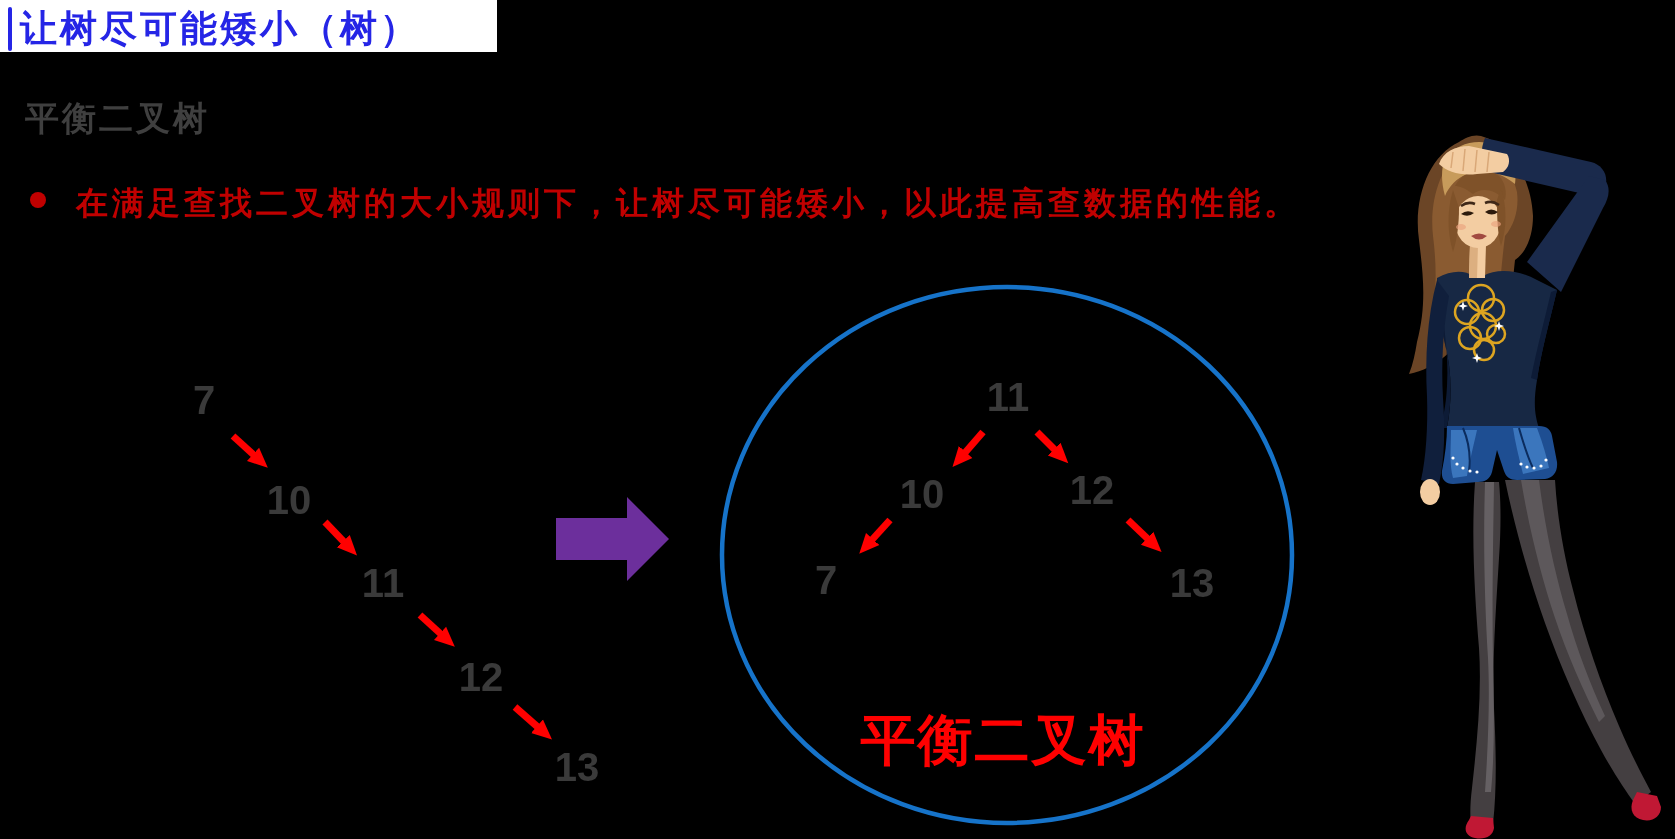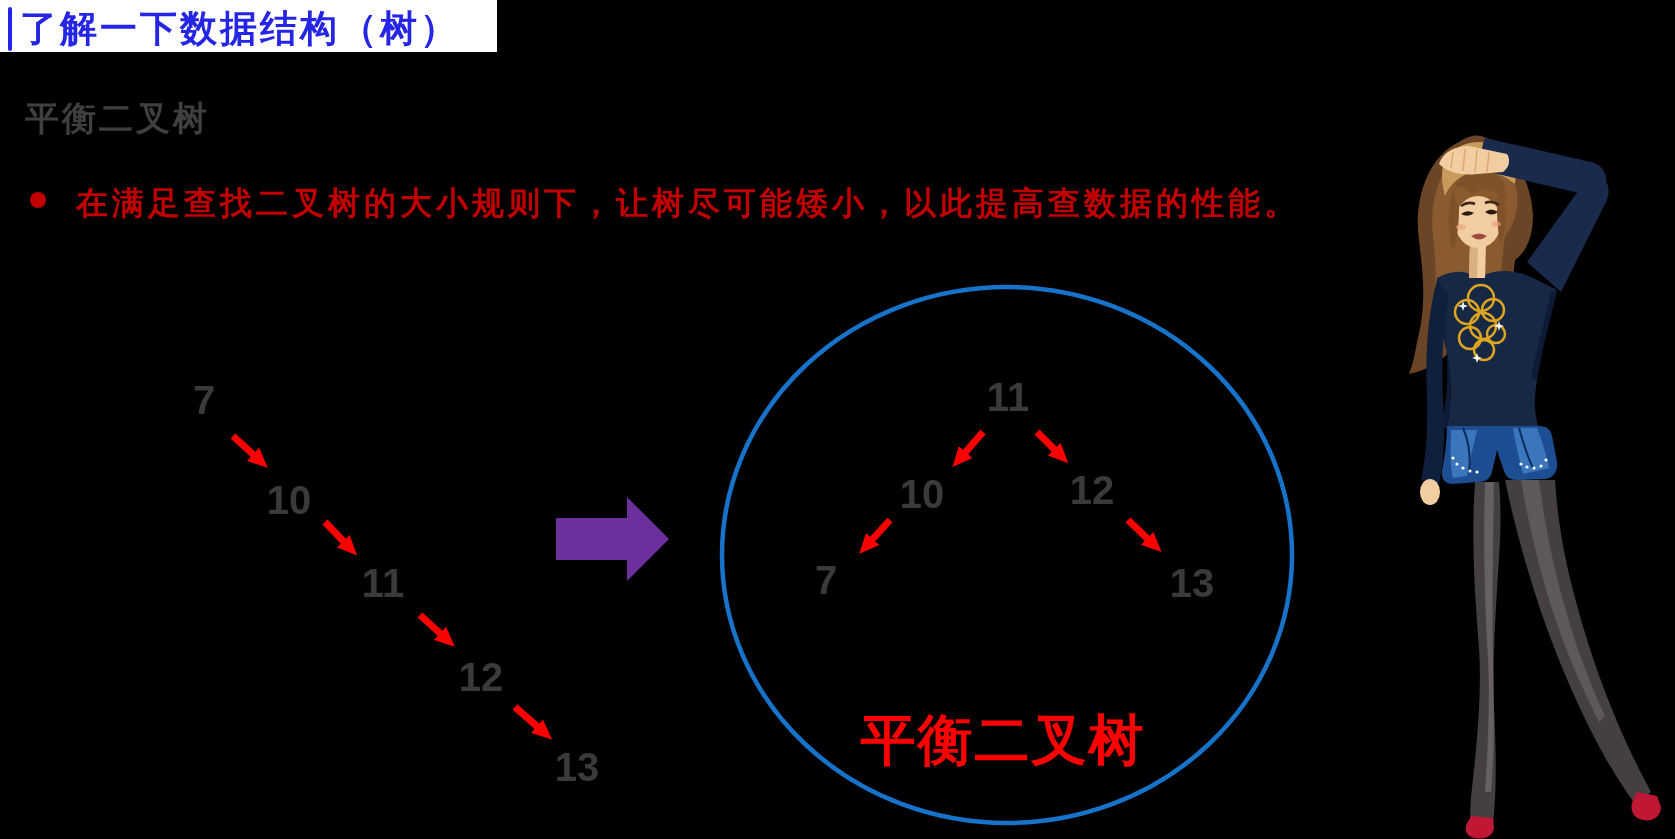--- a/index.html
+++ b/index.html
@@ -44,21 +44,21 @@
   .purple-arrow { fill:var(--transform-purple); }
   .woman-svg { position:absolute; left:1393px; top:128px; width:282px; height:711px; }
 </style>
 </head>
 <body>
 
 <div class="stage">
 
   <div class="title-box">
     <span class="title-accent"></span>
-    <span class="title-text">了解一下数据结构（树）</span>
+    <span class="title-text">让树尽可能矮小（树）</span>
   </div>
 
   <h2 class="heading">平衡二叉树</h2>
 
   <span class="bullet-dot"></span>
   <span class="bullet-text">在满足查找二叉树的大小规则下，让树尽可能矮小，以此提高查数据的性能。</span>
 
   <svg class="edges-layer" viewBox="0 0 1675 839">
     <defs>
       <marker id="ah" markerUnits="userSpaceOnUse" markerWidth="24" markerHeight="22" refX="4" refY="11" orient="auto">

